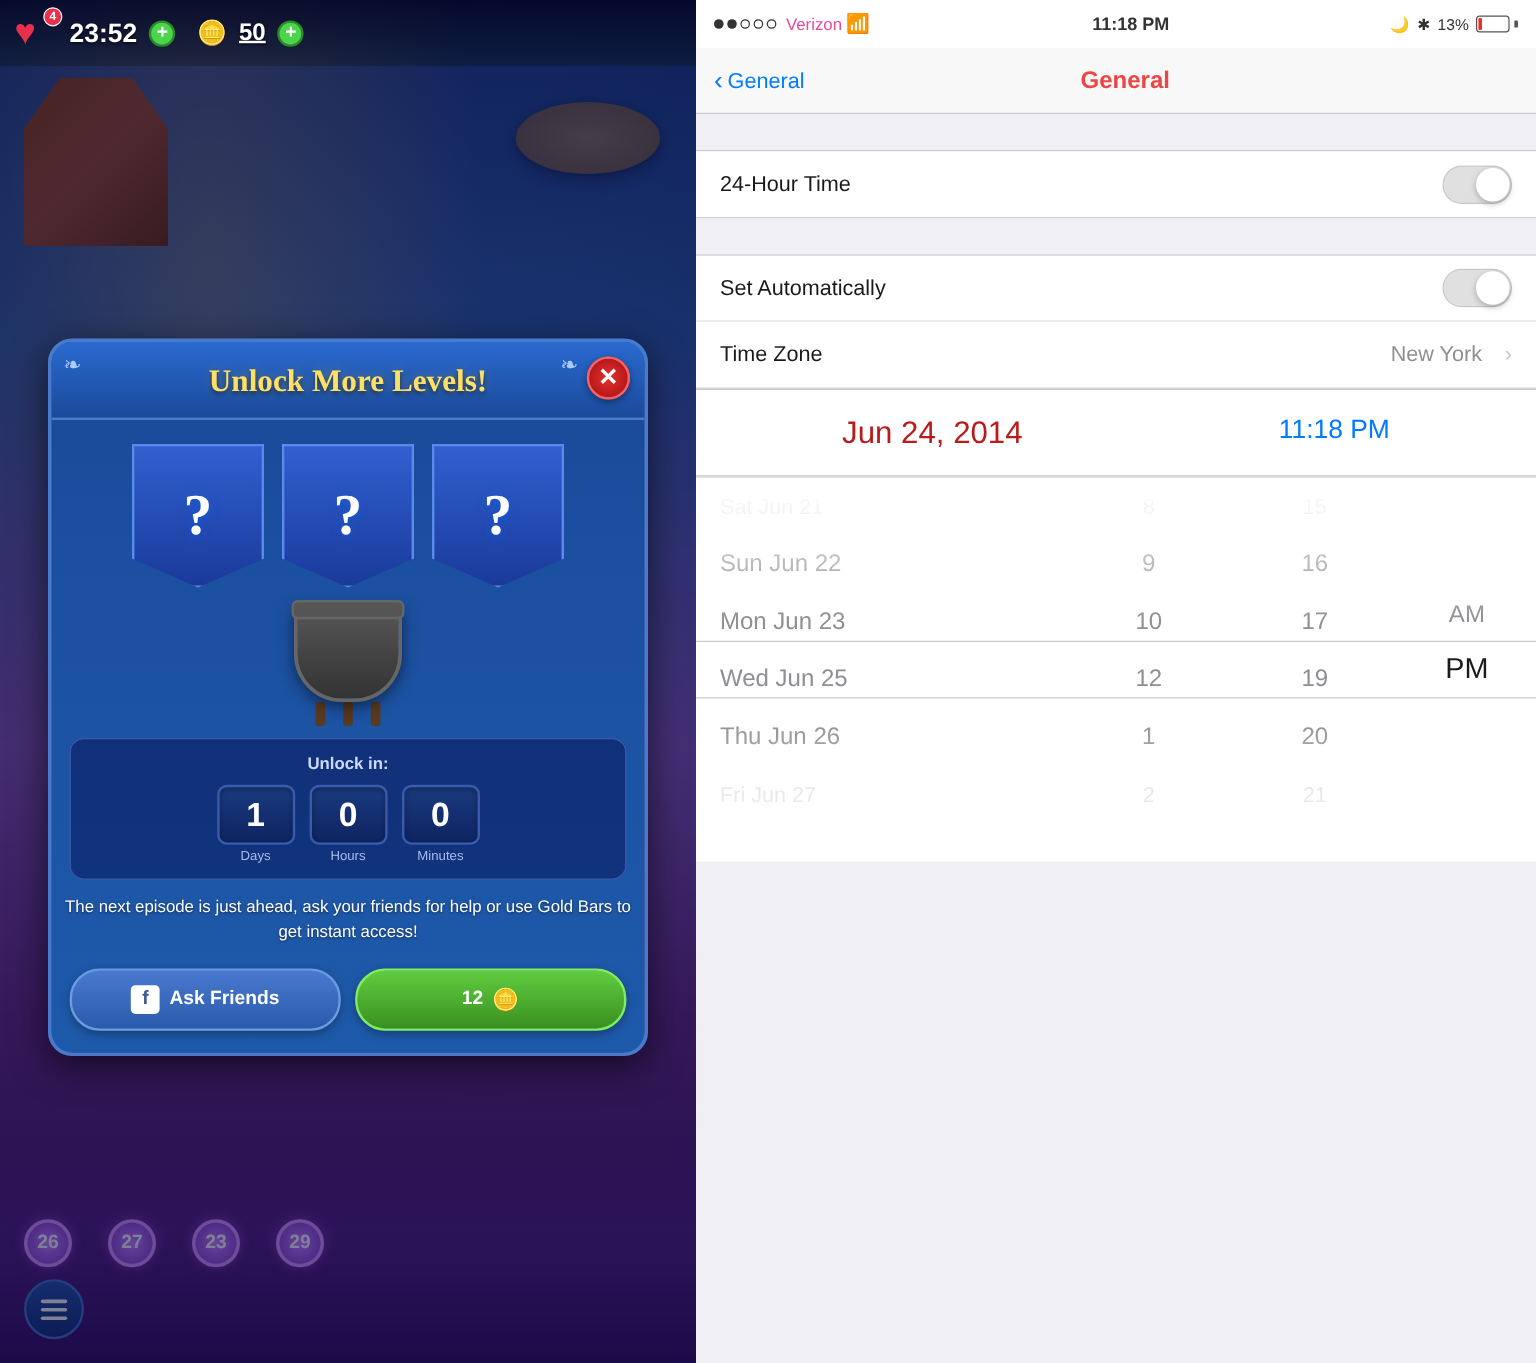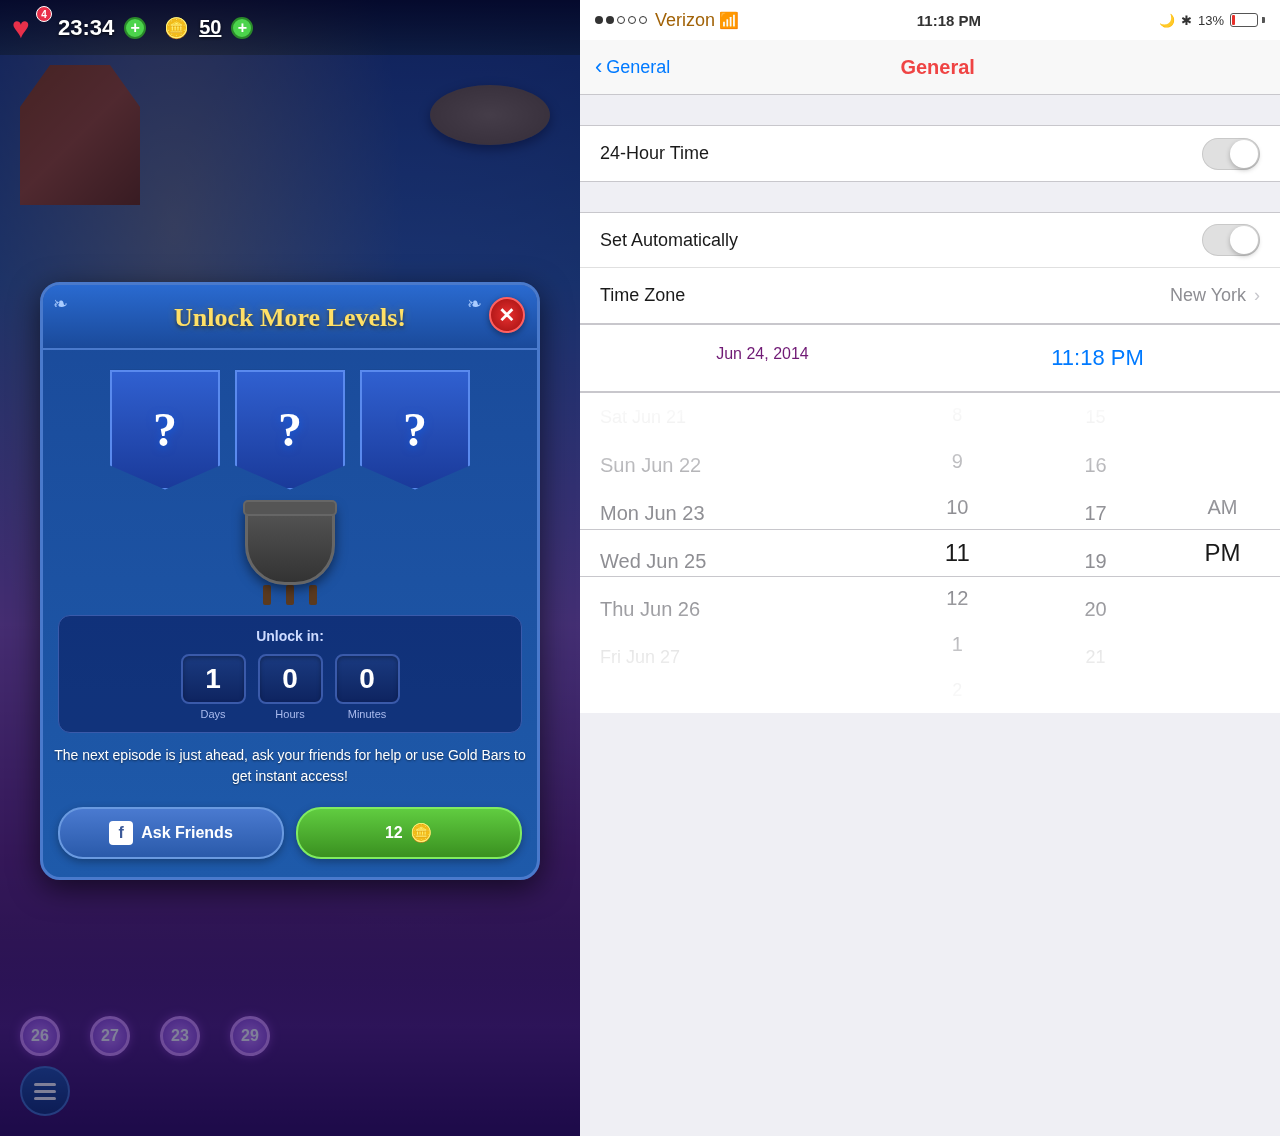--- a/index.html
+++ b/index.html
@@ -477,22 +477,22 @@
     .signal-dot {
       width: 8px;
       height: 8px;
       border-radius: 50%;
     }
     .signal-dot.filled { background: #333; }
     .signal-dot.empty { border: 1.5px solid #333; background: transparent; }
 
     .carrier {
       margin-left: 4px;
-      font-size: 18px;
-      color: #a16207;
+      font-size: 14px;
+      color: #ec4899;
     }
 
     .wifi-icon {
       font-size: 16px;
       color: #333;
     }
 
     .status-center {
       font-size: 15px;
       font-weight: 600;
@@ -635,41 +635,41 @@
       height: 28px;
       background: white;
       border-radius: 50%;
       box-shadow: 0 2px 5px rgba(0,0,0,0.25);
     }
 
     
     .tz-value {
       color: #8e8e93;
       font-size: 18px;
-      margin-right: 8px;
+      margin-right: 19px;
     }
 
     .tz-chevron {
       color: #c7c7cc;
       font-size: 18px;
     }
 
     
     .datetime-header {
       display: flex;
       justify-content: space-around;
       padding: 20px 15px;
       background: white;
       border-top: 1px solid #c8c7cc;
       border-bottom: 1px solid #c8c7cc;
     }
 
     .dt-date {
-      color: #701a75;
-      font-size: 16px;
+      color: #b91c1c;
+      font-size: 26px;
       font-weight: 500;
     }
 
     .dt-time {
       color: #007aff;
       font-size: 22px;
       font-weight: 500;
     }
 
     
@@ -783,21 +783,21 @@
 <body>
 
 <div class="game-side">
   <div class="game-bg"></div>
 
   <div class="game-hud">
     <div class="hud-heart">
       <span class="heart-shape">♥</span>
       <span class="hud-badge">4</span>
     </div>
-    <span class="hud-time">23:34</span>
+    <span class="hud-time">23:52</span>
     <div class="hud-add-btn">+</div>
     <span class="hud-gold-icon">🪙</span>
     <span class="hud-gold-count">50</span>
     <div class="hud-add-btn">+</div>
   </div>
 
   <div class="game-scenery">
 
     <div class="building-left"></div>
     <div class="platform-tr"></div>
@@ -968,21 +968,20 @@
           <div class="picker-item near">Mon Jun 23</div>
           <div class="picker-item near">Wed Jun 25</div>
           <div class="picker-item near">Thu Jun 26</div>
           <div class="picker-item far">Fri Jun 27</div>
         </div>
 
         <div class="picker-col hour-col">
           <div class="picker-item far">8</div>
           <div class="picker-item near">9</div>
           <div class="picker-item near">10</div>
-          <div class="picker-item selected">11</div>
           <div class="picker-item near">12</div>
           <div class="picker-item near">1</div>
           <div class="picker-item far">2</div>
         </div>
 
         <div class="picker-col minute-col">
           <div class="picker-item far">15</div>
           <div class="picker-item near">16</div>
           <div class="picker-item near">17</div>
           <div class="picker-item near">19</div>

